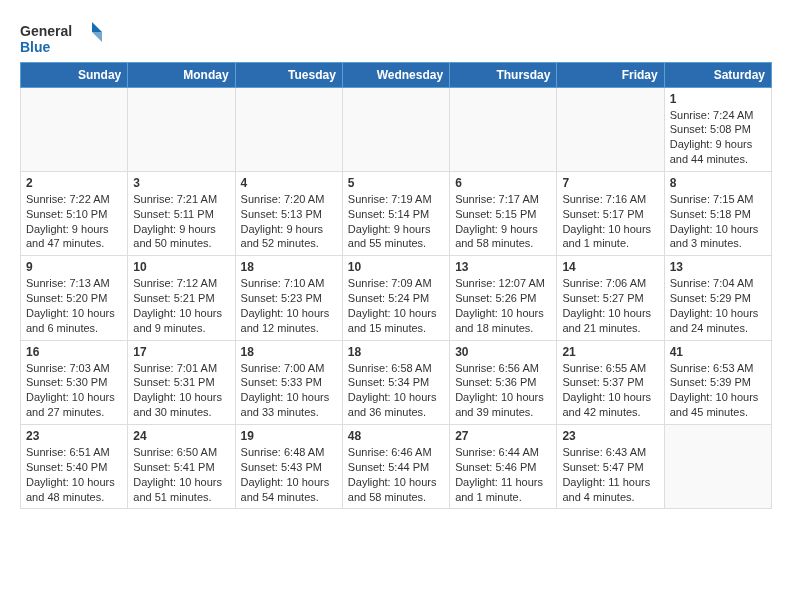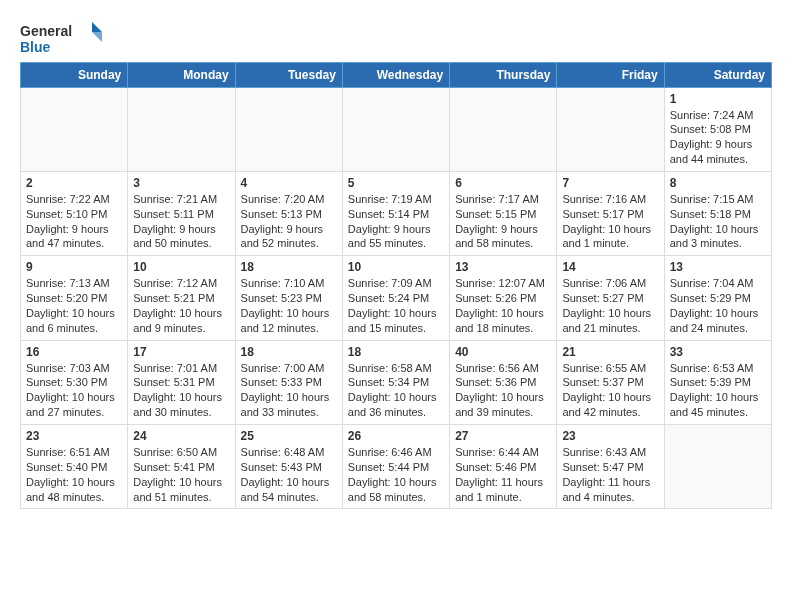--- a/index.html
+++ b/index.html
@@ -246,59 +246,59 @@
 Sunset: 5:33 PM
 Daylight: 10 hours and 33 minutes.</div>
           </td>
           <td>
             <span class="day-number">18</span>
             <div class="day-info">Sunrise: 6:58 AM
 Sunset: 5:34 PM
 Daylight: 10 hours and 36 minutes.</div>
           </td>
           <td>
-            <span class="day-number">40</span>
+            <span class="day-number">30</span>
             <div class="day-info">Sunrise: 6:56 AM
 Sunset: 5:36 PM
 Daylight: 10 hours and 39 minutes.</div>
           </td>
           <td>
             <span class="day-number">21</span>
             <div class="day-info">Sunrise: 6:55 AM
 Sunset: 5:37 PM
 Daylight: 10 hours and 42 minutes.</div>
           </td>
           <td>
-            <span class="day-number">33</span>
+            <span class="day-number">41</span>
             <div class="day-info">Sunrise: 6:53 AM
 Sunset: 5:39 PM
 Daylight: 10 hours and 45 minutes.</div>
           </td>
         </tr>
         <tr class="row-shade">
           <td>
             <span class="day-number">23</span>
             <div class="day-info">Sunrise: 6:51 AM
 Sunset: 5:40 PM
 Daylight: 10 hours and 48 minutes.</div>
           </td>
           <td>
             <span class="day-number">24</span>
             <div class="day-info">Sunrise: 6:50 AM
 Sunset: 5:41 PM
 Daylight: 10 hours and 51 minutes.</div>
           </td>
           <td>
-            <span class="day-number">25</span>
+            <span class="day-number">19</span>
             <div class="day-info">Sunrise: 6:48 AM
 Sunset: 5:43 PM
 Daylight: 10 hours and 54 minutes.</div>
           </td>
           <td>
-            <span class="day-number">26</span>
+            <span class="day-number">48</span>
             <div class="day-info">Sunrise: 6:46 AM
 Sunset: 5:44 PM
 Daylight: 10 hours and 58 minutes.</div>
           </td>
           <td>
             <span class="day-number">27</span>
             <div class="day-info">Sunrise: 6:44 AM
 Sunset: 5:46 PM
 Daylight: 11 hours and 1 minute.</div>
           </td>

